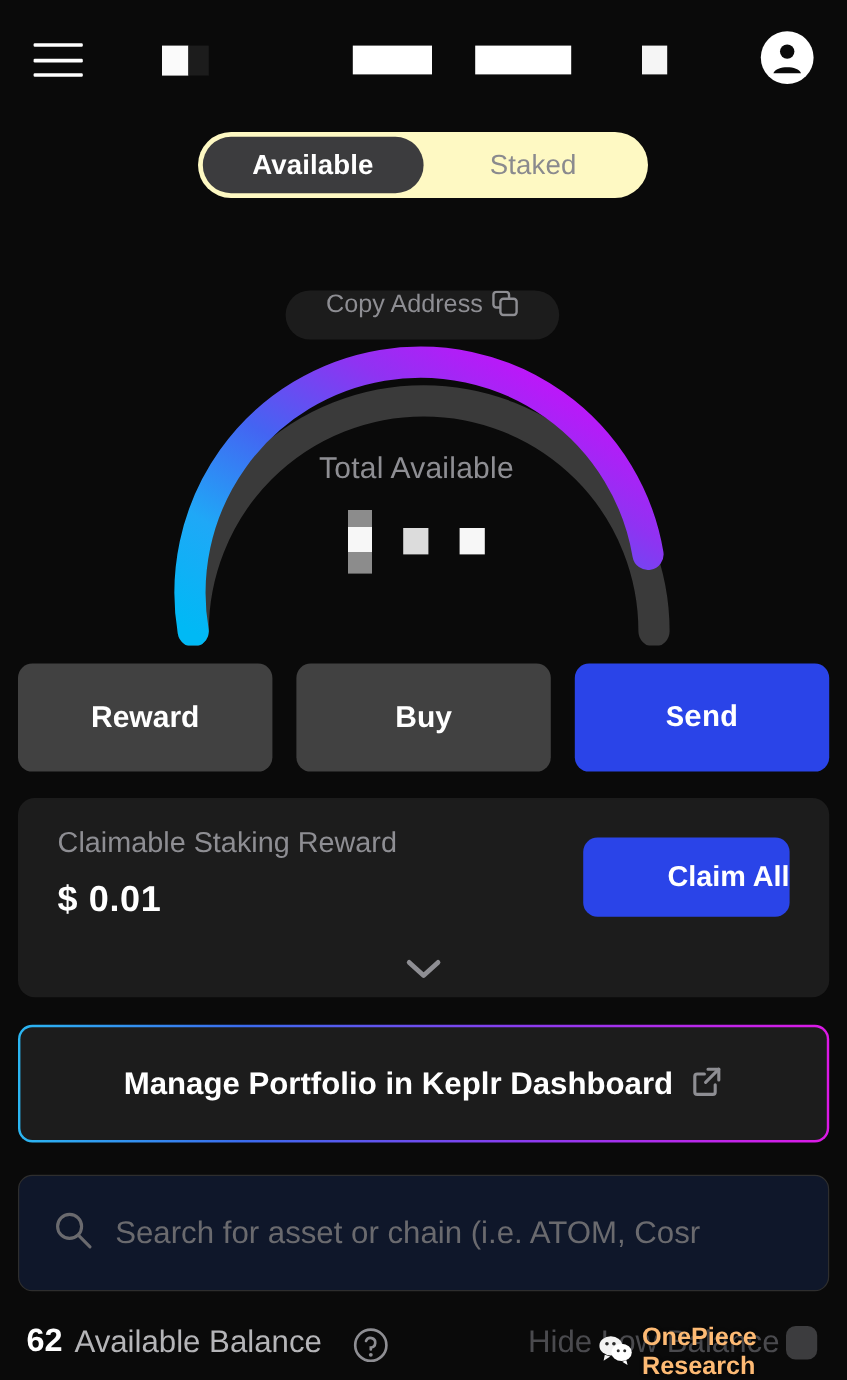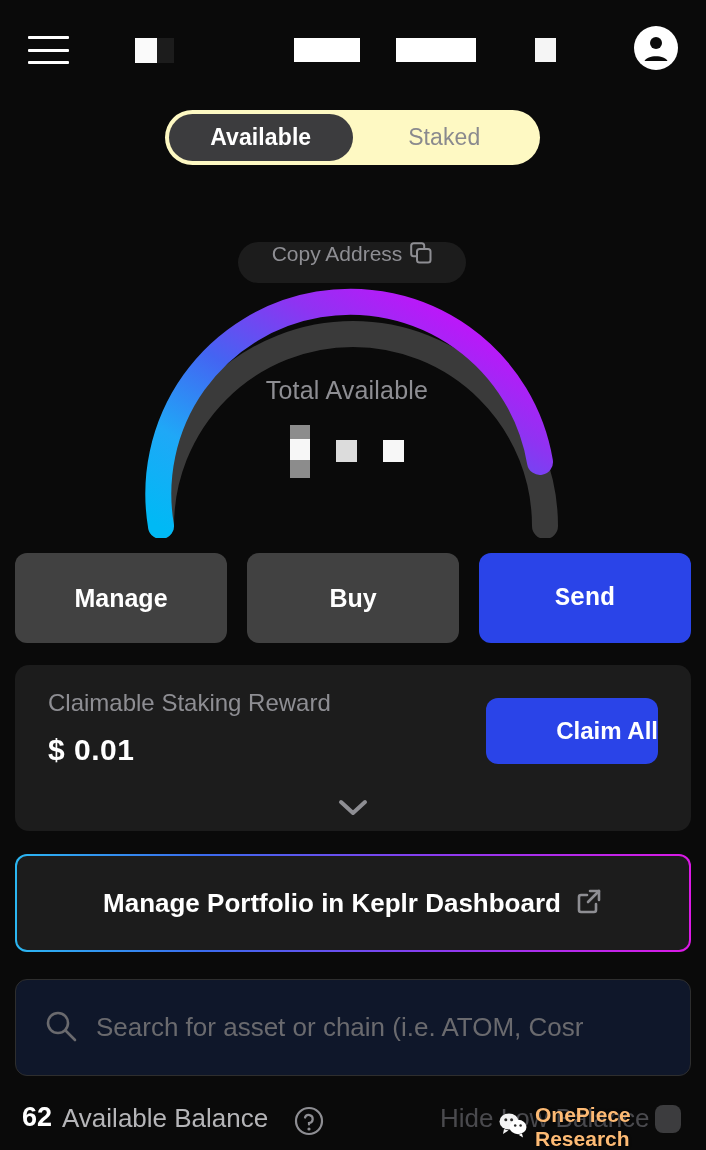--- a/index.html
+++ b/index.html
@@ -303,21 +303,21 @@
             <i class="s3"></i>
         </div>
         <div class="ma-sq1"></div>
         <div class="ma-sq2"></div>
       </div>
     </div>
   </div>
 
   <div class="actions">
     <div class="act-btn secondary">
-      <span>Manage</span>
+      <span>Reward</span>
     </div>
     <div class="act-btn secondary">
       <span>Buy</span>
     </div>
     <div class="act-btn primary">
       <span>Send</span>
     </div>
   </div>
 
   <div class="reward-card">

